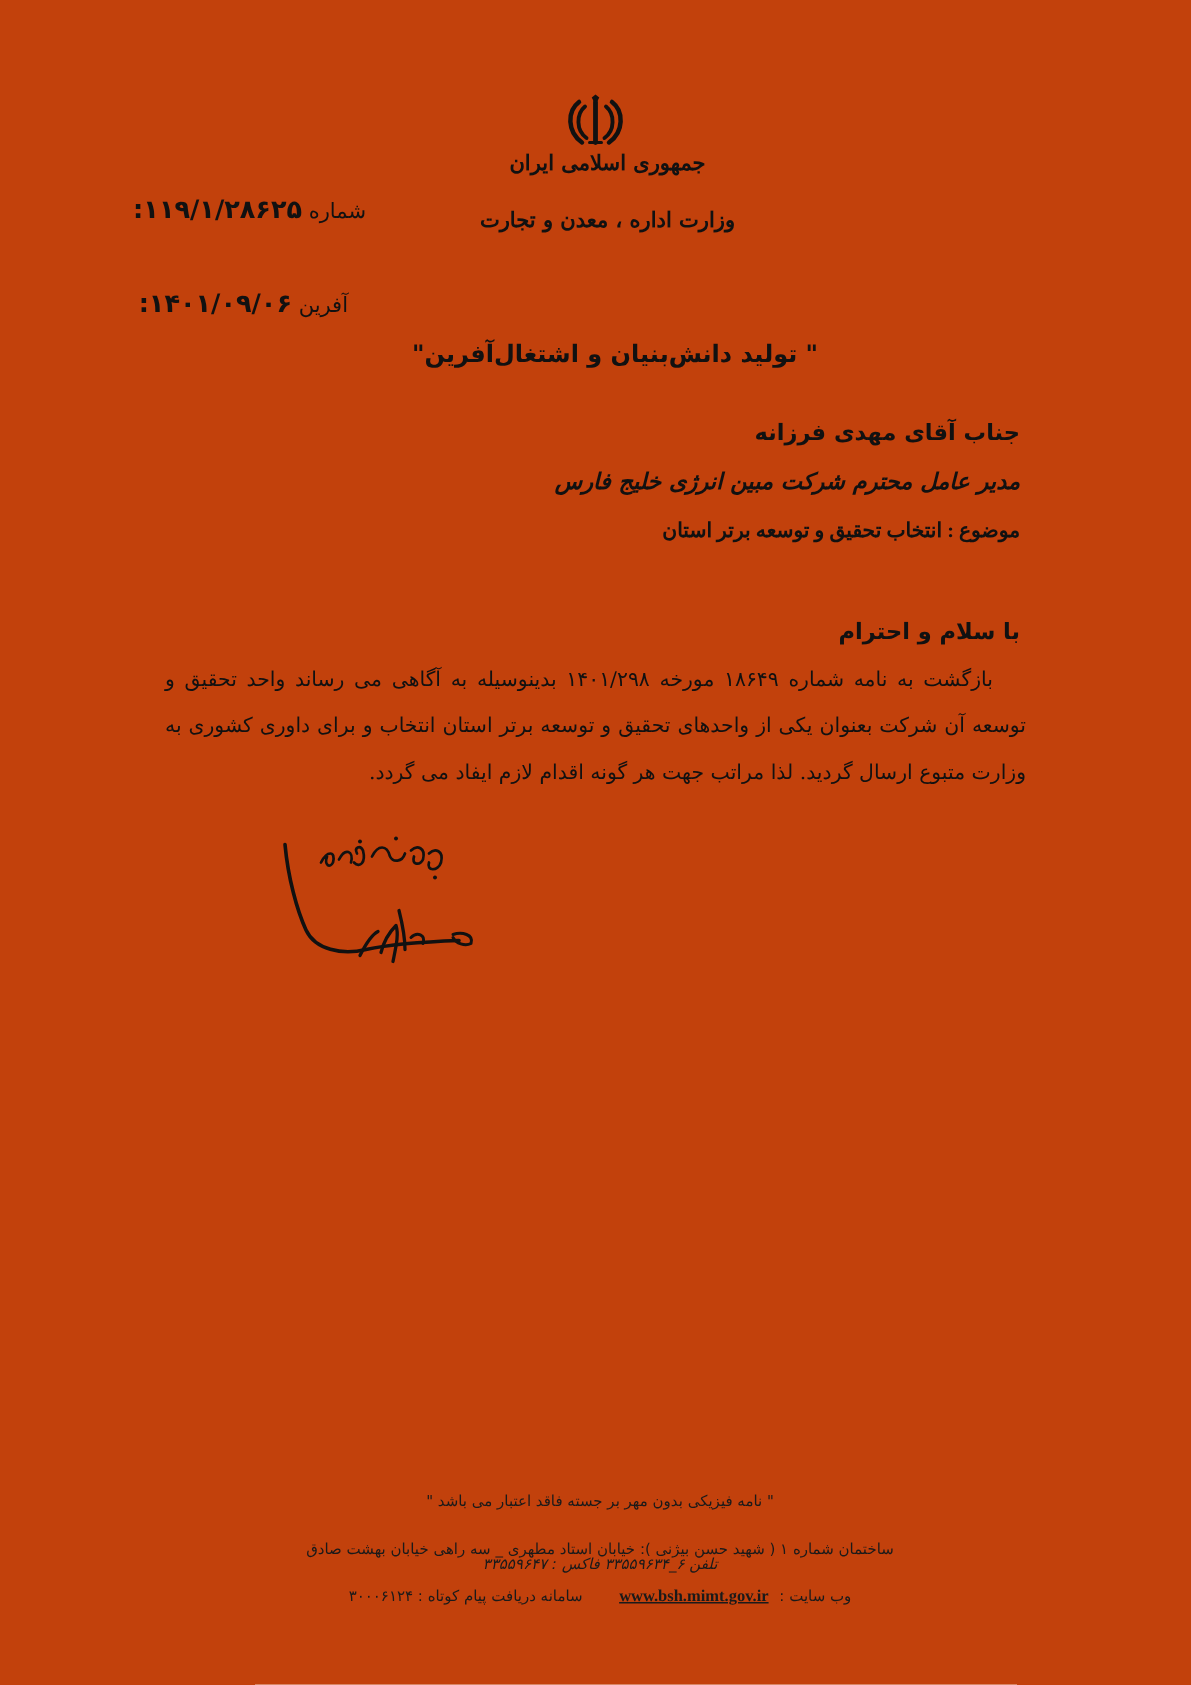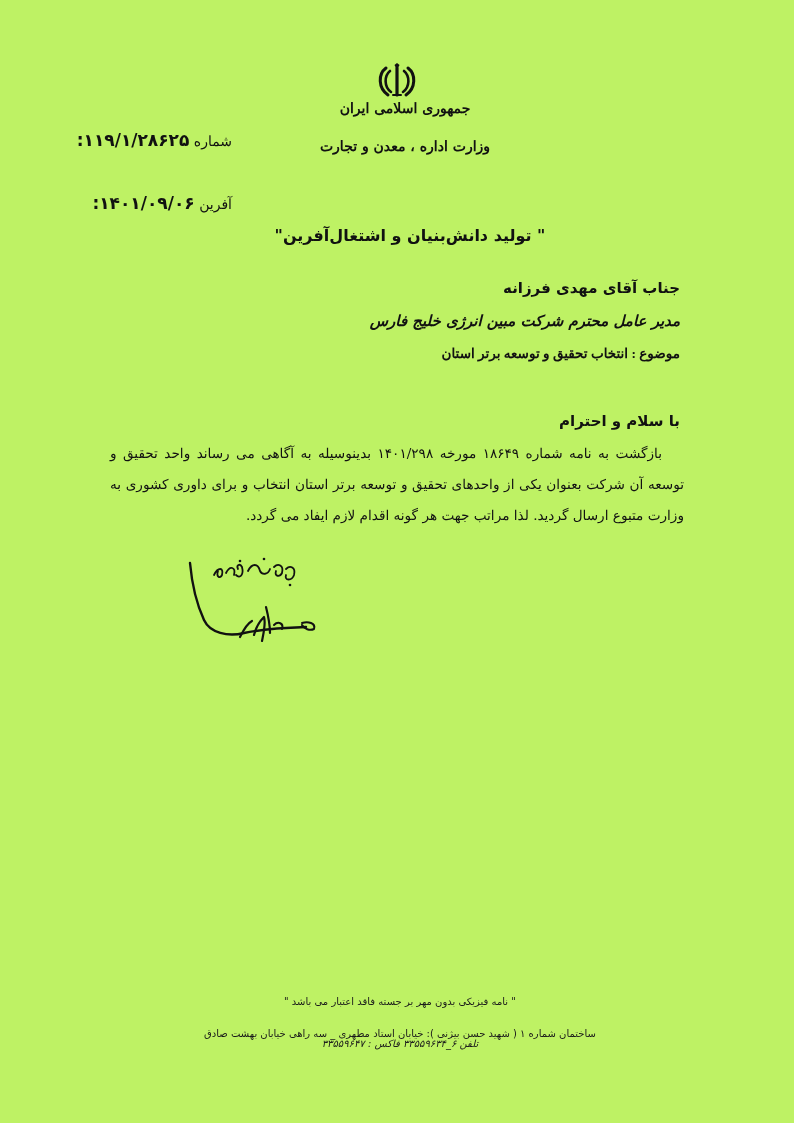--- a/index.html
+++ b/index.html
@@ -12,21 +12,21 @@
       height: 1123px;
       position: relative;
       overflow: hidden;
       font-family: "DejaVu Sans", sans-serif;
       color: #111111;
     }
     .page {
       position: absolute;
       left: 0; top: 0;
       width: 794px; height: 1123px;
-      background: #bef264;
+      background: #c2410c;
     }
     .abs { position: absolute; }
     .rtl { direction: rtl; unicode-bidi: embed; }
 
     
     .emblem {
       left: 376px; top: 62px;
       width: 42px; height: 36px;
     }
 
@@ -43,21 +43,21 @@
     .hdr-3 { left: 270px; width: 270px; top: 172px; }
 
     
     .meta-row {
       white-space: nowrap;
       font-size: 14px;
       direction: rtl;
       unicode-bidi: embed;
       text-align: right;
     }
-    .meta-number { left: 60px; width: 172px; top: 130px; }
+    .meta-number { left: 72px; width: 172px; top: 130px; }
     .meta-date   { left: 60px; width: 172px; top: 193px; }
     .meta-label  { font-family: "DejaVu Serif", serif; font-size: 14px; font-weight: normal; }
     .meta-value  {
       font-family: "DejaVu Sans", sans-serif;
       font-weight: bold;
       font-size: 17px;
       letter-spacing: 0.5px;
     }
 
     
@@ -190,14 +190,20 @@
     </g>
     <circle cx="62" cy="16" r="1.3" fill="#111"></circle>
     <circle cx="86" cy="14" r="1.3" fill="#111"></circle>
     <circle cx="112" cy="40" r="1.3" fill="#111"></circle>
   </svg>
   <span class="abs" style="left:0;top:0;width:0;height:0;overflow:hidden;">مهدی صفوی</span>
 
   <div class="abs footer footer-1 rtl">" نامه فیزیکی بدون مهر بر جسته فاقد اعتبار می باشد "</div>
   <div class="abs footer footer-2 rtl">ساختمان شماره ۱ ( شهید حسن بیژنی ): خیابان استاد مطهری _ سه راهی خیابان بهشت صادق</div>
   <div class="abs footer footer-3 rtl">تلفن ۶_۳۳۵۵۹۶۳۴ فاکس : ۳۳۵۵۹۶۴۷</div>
+  <div class="abs footer footer-4 rtl">
+    <span class="site-label">وب سایت :</span>
+    <span class="site-url">www.bsh.mimt.gov.ir</span>
+    <span class="sms-gap"></span>
+    <span>سامانه دریافت پیام کوتاه : ۳۰۰۰۶۱۲۴</span>
+  </div>
 
 </div>
 
 </body></html>

